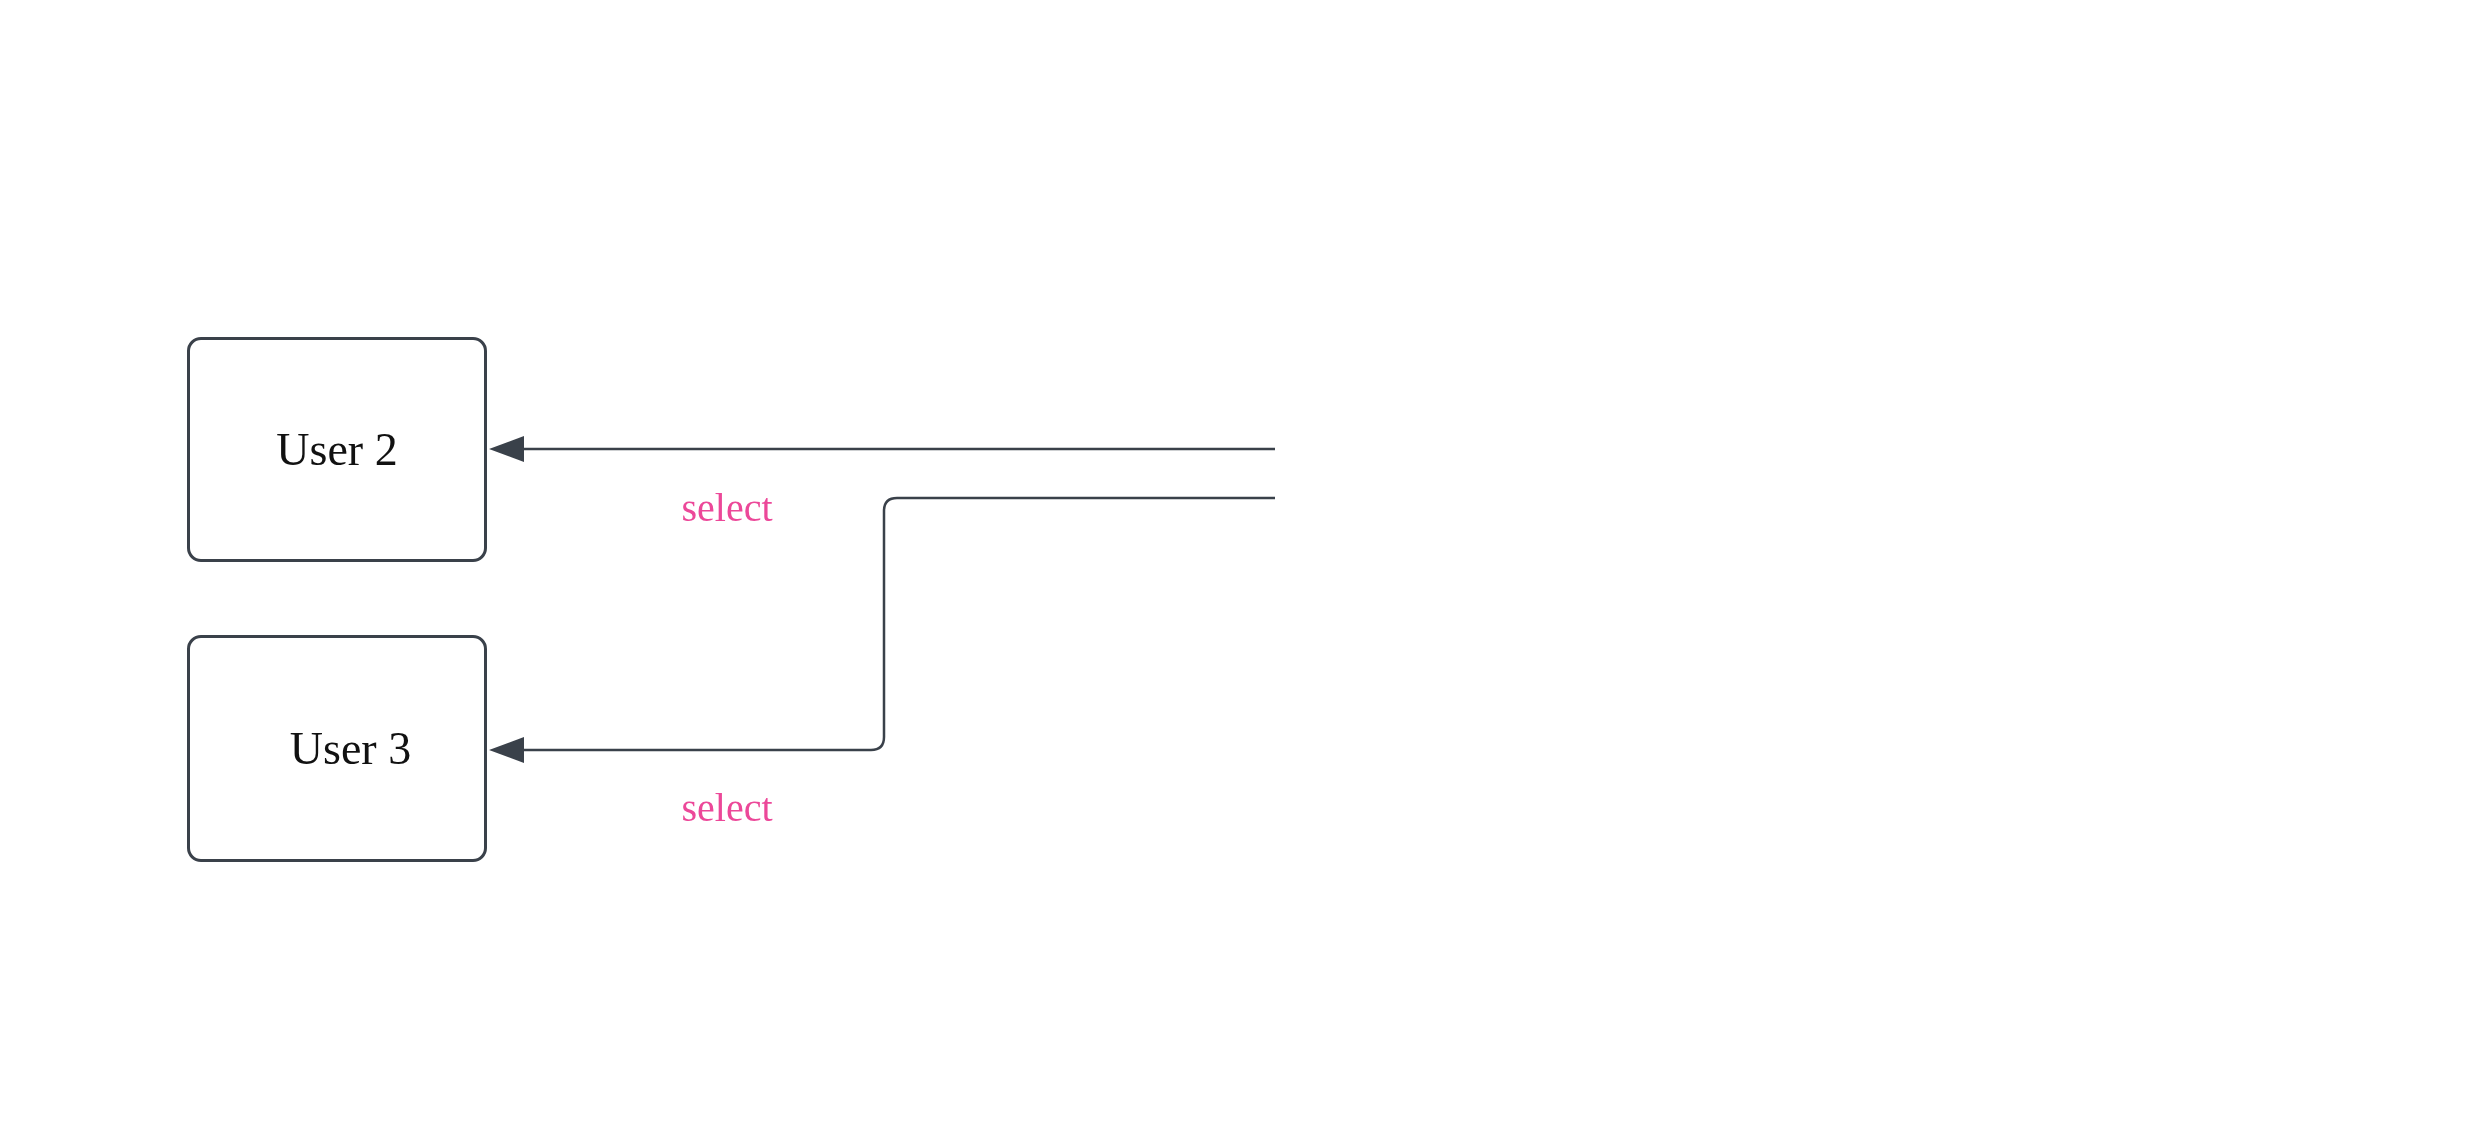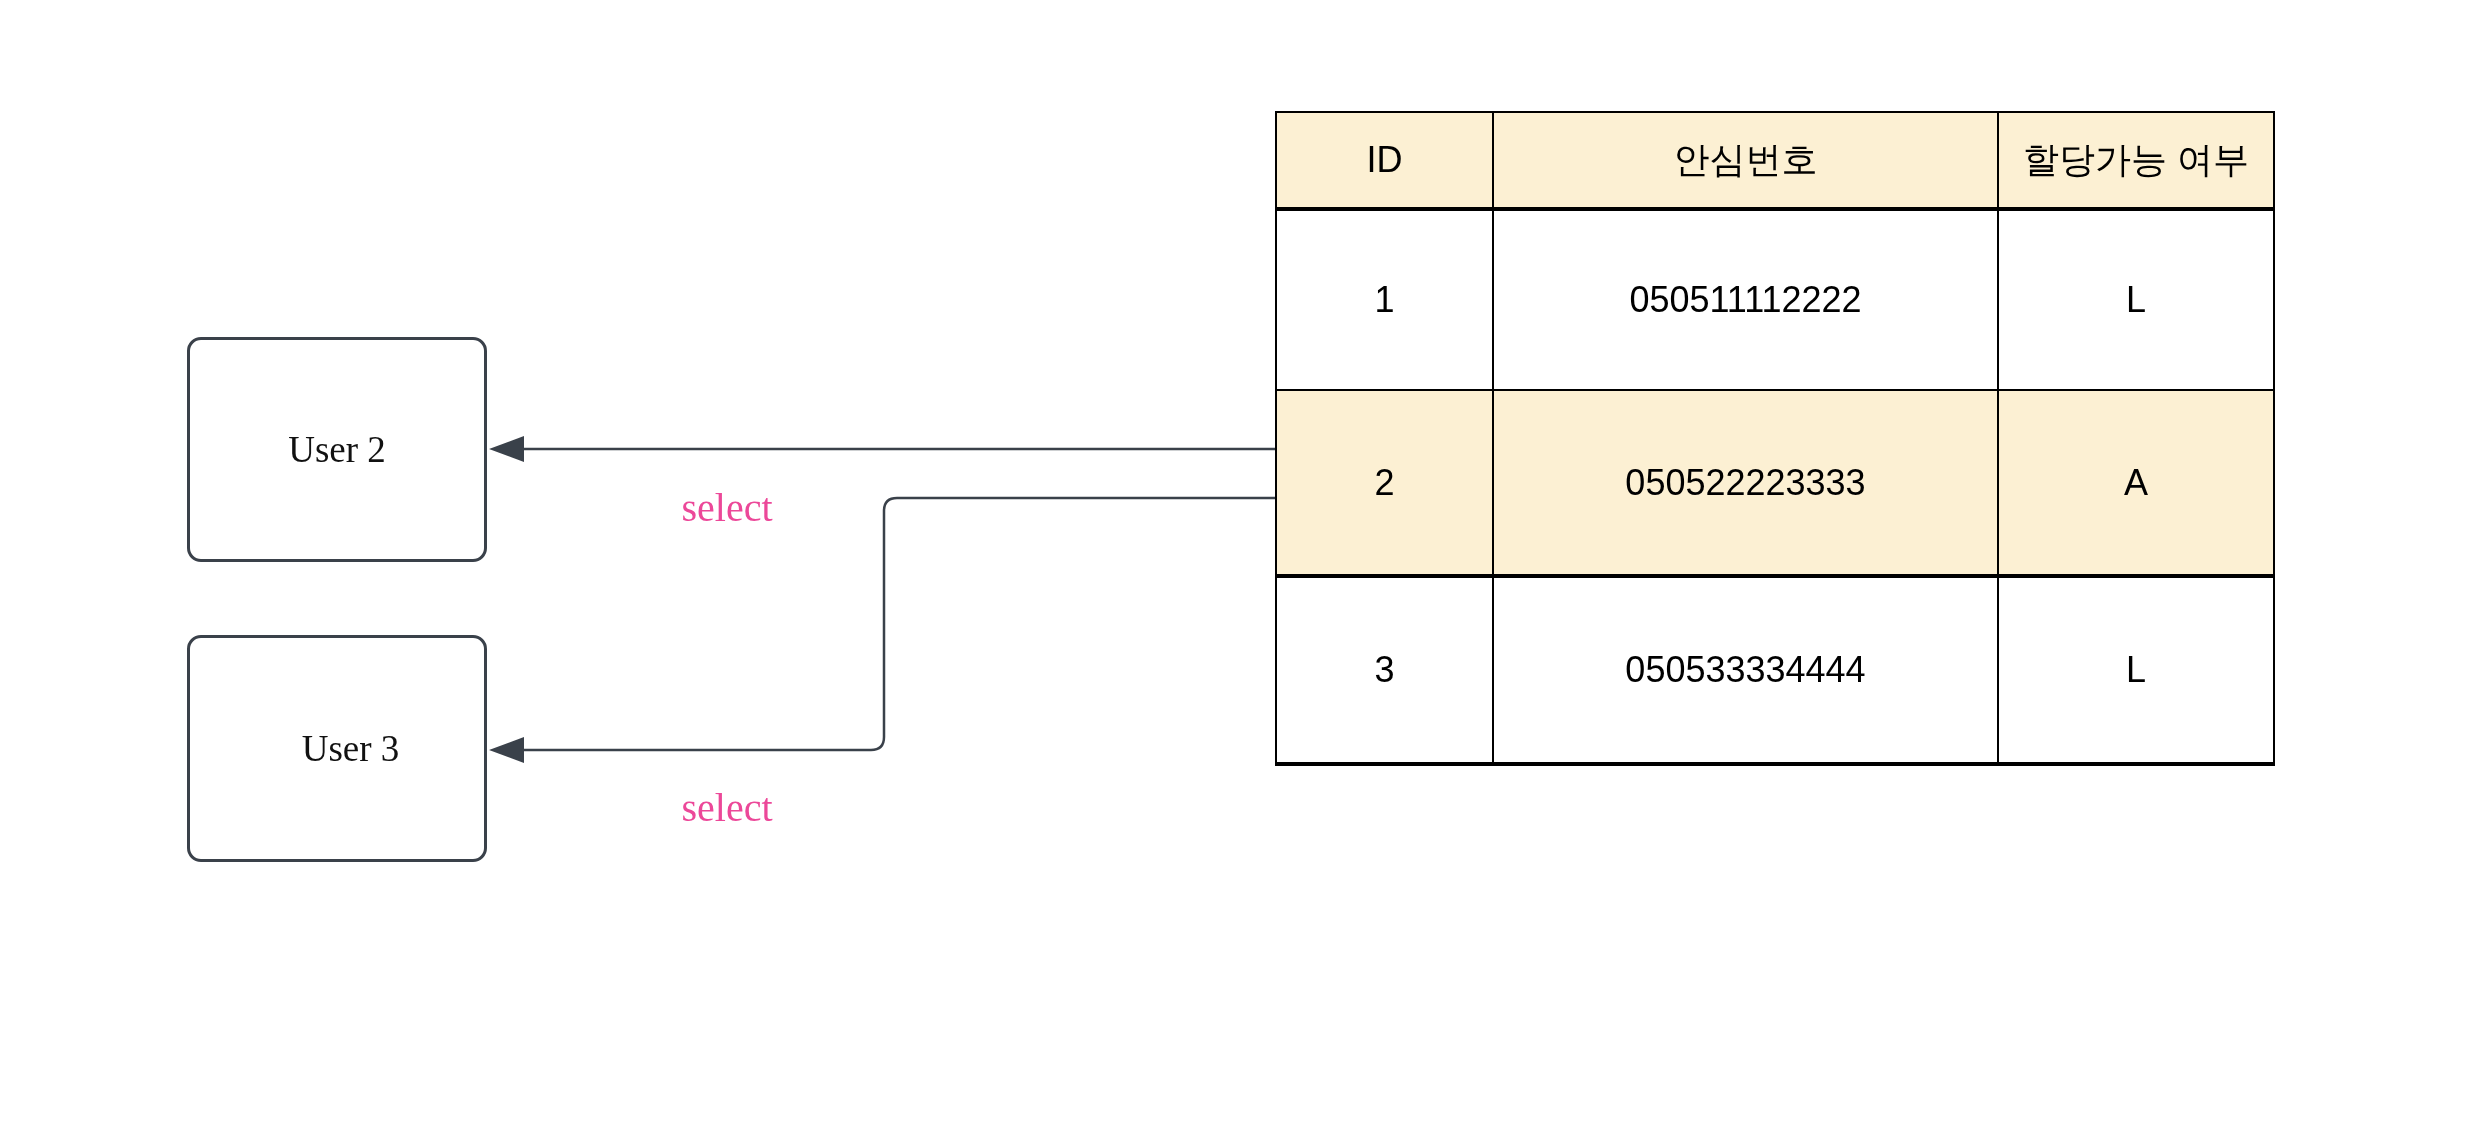--- a/index.html
+++ b/index.html
@@ -33,21 +33,21 @@
   .node {
     position: absolute;
     box-sizing: border-box;
     background: #ffffff;
     border: 3.5px solid #3A414A;
     border-radius: 14px;
     display: flex;
     align-items: center;
     justify-content: center;
     font-family: "Liberation Serif", serif;
-    font-size: 37px;
+    font-size: 46px;
     color: #111111;
   }
   #node-user2 { left: 187px; top: 337px; width: 300px; height: 225px; }
   #node-user3 { left: 187px; top: 635px; width: 300px; height: 227px; padding-left: 27px; }
 
   
   .edge-label {
     position: absolute;
     transform: translate(-50%, -50%);
     font-family: Liberation Serif, serif;
@@ -117,38 +117,14 @@
   </div>
 
   <div id="node-user3" class="node">
     <span>User 3</span>
   </div>
 
   <div id="edge-label-1" class="edge-label">select</div>
 
   <div id="edge-label-2" class="edge-label">select</div>
 
-  <table id="number-table">
-    <tbody>
-      <tr class="header-row">
-        <td class="col-id">ID</td>
-        <td class="col-number">안심번호</td>
-        <td class="col-status">할당가능 여부</td>
-      </tr>
-      <tr class="data-row-0" data-row="0">
-        <td>1</td>
-        <td>050511112222</td>
-        <td>L</td>
-      </tr>
-      <tr class="data-row-1 highlight" data-row="1">
-        <td>2</td>
-        <td>050522223333</td>
-        <td>A</td>
-      </tr>
-      <tr class="data-row-2" data-row="2">
-        <td>3</td>
-        <td>050533334444</td>
-        <td>L</td>
-      </tr>
-    </tbody>
-  </table>
 
 </div>
 
 </body></html>

